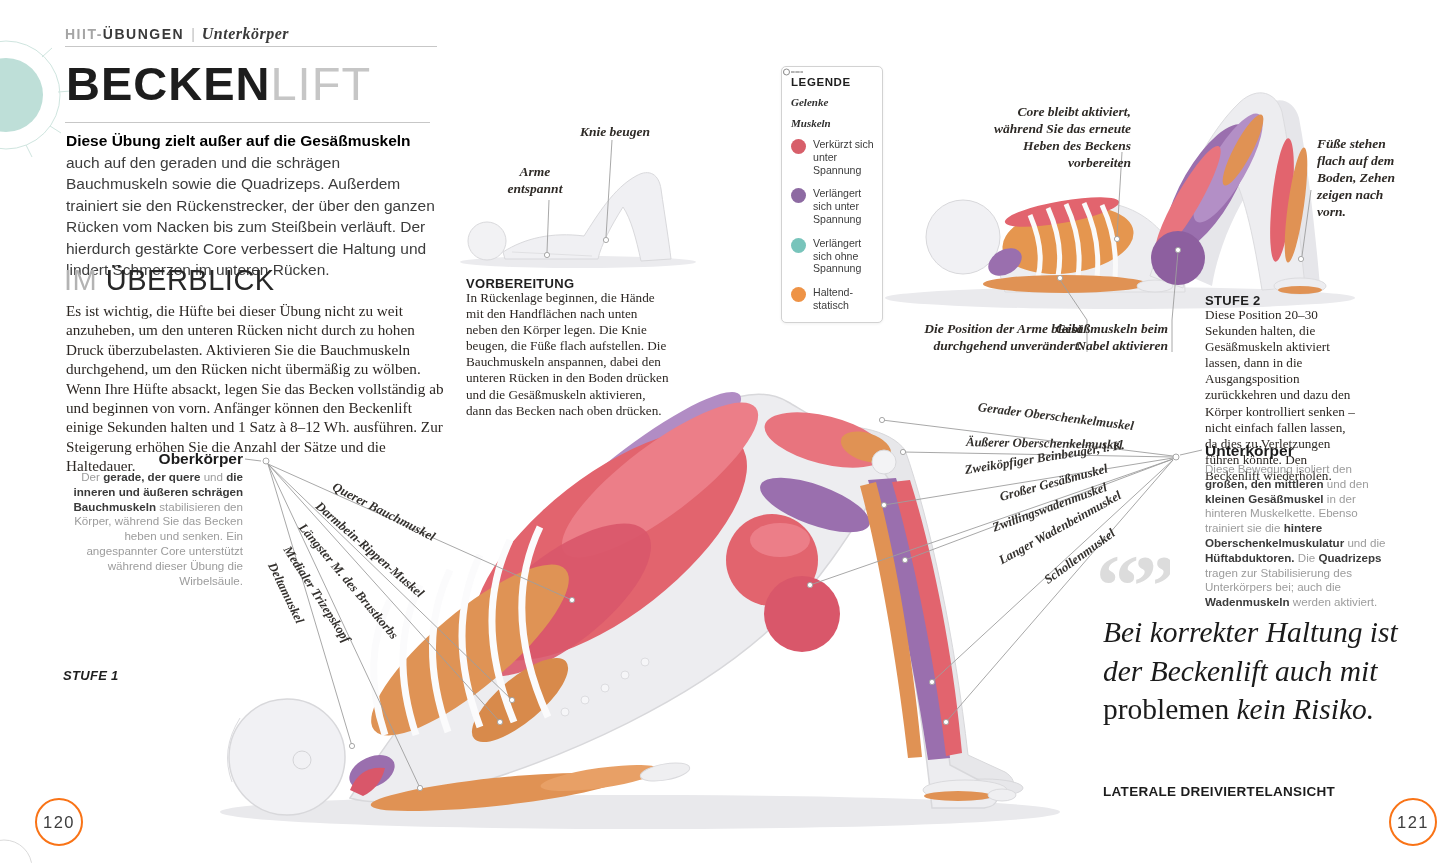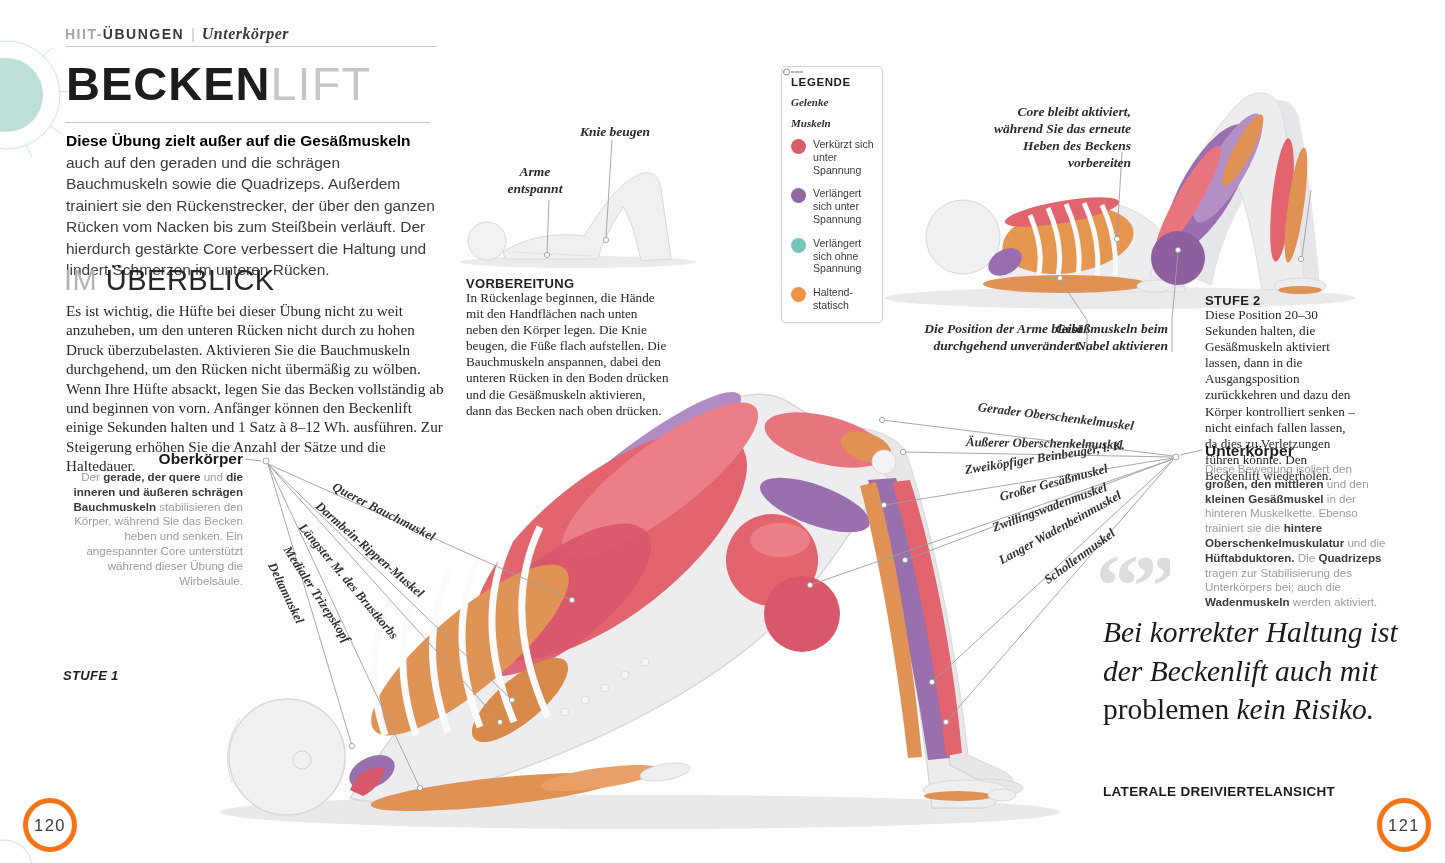--- a/index.html
+++ b/index.html
@@ -52,23 +52,23 @@
   .ml{position:absolute;white-space:nowrap;font-family:"Liberation Serif",serif;
       font-style:italic;font-weight:600;font-size:12.8px;color:#33302d;transform-origin:0 50%;}
   
   .qmarks{left:1096px;top:556px;font-family:"Liberation Serif",serif;font-weight:700;
           font-size:86px;color:#dcdcdc;letter-spacing:-6px;line-height:60px;height:62px;overflow:hidden;}
   .quote{left:1103px;top:613px;width:320px;font-family:"Liberation Serif",serif;
          font-size:29.5px;line-height:38.5px;color:#1b1b1b;}
   .quote .i{font-style:italic;} .quote .b{font-weight:700;}
   .caption{left:1103px;top:784px;font-size:13.5px;font-weight:700;letter-spacing:.3px;color:#1c1c1c;}
   
-  .pnum{position:absolute;width:44px;height:44px;border:5px solid #f97316;border-radius:50%;
+  .pnum{position:absolute;width:44px;height:44px;border:2px solid #f97316;border-radius:50%;
         display:flex;align-items:center;justify-content:center;font-size:16.5px;
-        letter-spacing:1.5px;color:#3d3d3d;}
+        letter-spacing:1.5px;color:#3d3d3d;margin-left:12px;}
 </style>
 </head>
 <body>
 
 <div class="page">
 
   <svg width="1445" height="863" viewBox="0 0 1445 863">
 
     <g>
       <circle cx="6" cy="95" r="37" fill="#bedfd8"></circle>
@@ -267,20 +267,21 @@
       <div class="lab2">Haltend-statisch</div>
     </div>
   </div>
 
   <div class="t cap ce" style="left:565px;top:123px;width:100px;">Knie beugen</div>
   <div class="t cap ce" style="left:496px;top:163px;width:78px;">Arme entspannt</div>
   <div class="t shead" style="left:466px;top:276px;">VORBEREITUNG</div>
   <div class="t cap ra" style="left:985px;top:103px;width:146px;">Core bleibt aktiviert, während Sie das erneute Heben des Beckens vorbereiten</div>
 
   <div class="t serif sp" style="left:466px;top:290px;width:204px;">In Rückenlage beginnen, die Hände mit den Handflächen nach unten neben den Körper legen. Die Knie beugen, die Füße flach aufstellen. Die Bauchmuskeln anspannen, dabei den unteren Rücken in den Boden drücken und die Gesäßmuskeln aktivieren, dann das Becken nach oben drücken.</div>
+  <div class="t cap" style="left:1317px;top:135px;width:92px;">Füße stehen flach auf dem Boden, Zehen zeigen nach vorn.</div>
   <div class="t cap ra" style="left:918px;top:320px;width:164px;">Die Position der Arme bleibt durchgehend unverändert.</div>
   <div class="t cap ra" style="left:1042px;top:320px;width:126px;">Gesäßmuskeln beim Nabel aktivieren</div>
   <div class="t shead" style="left:1205px;top:293px;">STUFE 2</div>
   <div class="t serif sp" style="left:1205px;top:307px;width:155px;">Diese Position 20–30 Sekunden halten, die Gesäßmuskeln aktiviert lassen, dann in die Ausgangsposition zurückkehren und dazu den Körper kontrolliert senken – nicht einfach fallen lassen, da dies zu Verletzungen führen könnte. Den Beckenlift wiederholen.</div>
 
   <div class="t ahead ra" style="left:120px;top:450px;width:123px;">Oberkörper</div>
   <div class="t anno ra" style="left:66px;top:470px;width:177px;"><span>Der </span><span class="b">gerade, der quere</span><span> und </span><span class="b">die inneren und äußeren schrägen Bauchmuskeln</span><span> stabilisieren den Körper, während Sie das Becken heben und senken. Ein angespannter Core unterstützt während dieser Übung die Wirbelsäule.</span></div>
 
   <div class="t ahead" style="left:1205px;top:442px;">Unterkörper</div>
   <div class="t anno" style="left:1205px;top:462px;width:190px;"><span>Diese Bewegung isoliert den </span><span class="b">großen, den mittleren</span><span> und den </span><span class="b">kleinen Gesäßmuskel</span><span> in der hinteren Muskelkette. Ebenso trainiert sie die </span><span class="b">hintere Oberschenkelmuskulatur</span><span> und die </span><span class="b">Hüftabduktoren.</span><span> Die </span><span class="b">Quadrizeps</span><span> tragen zur Stabilisierung des Unterkörpers bei; auch die </span><span class="b">Wadenmuskeln</span><span> werden aktiviert.</span></div>

